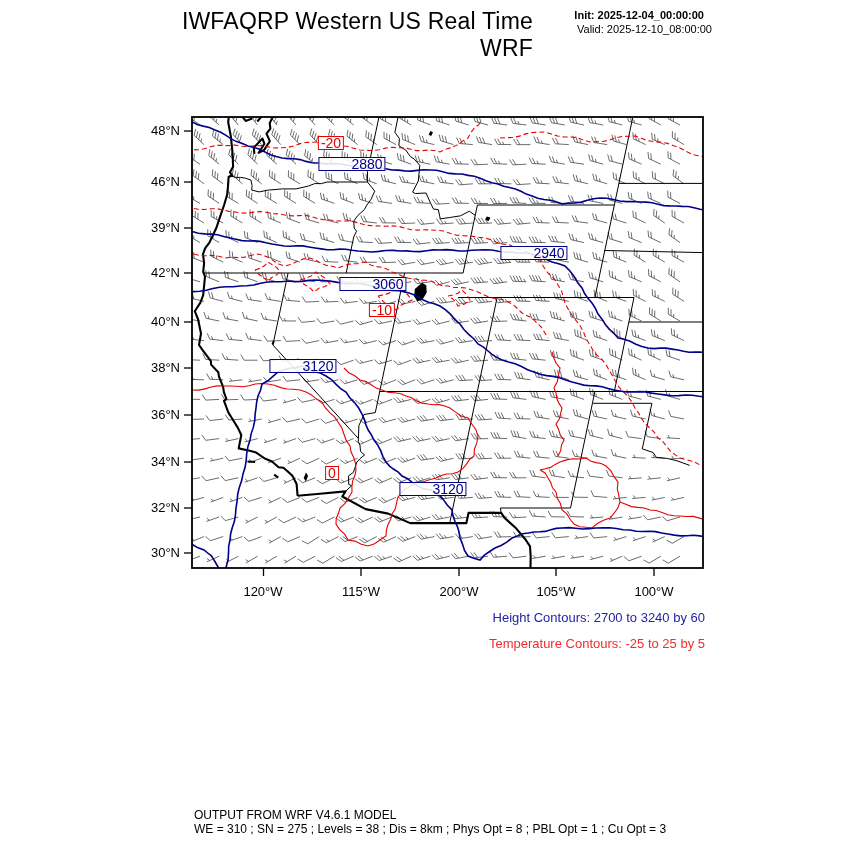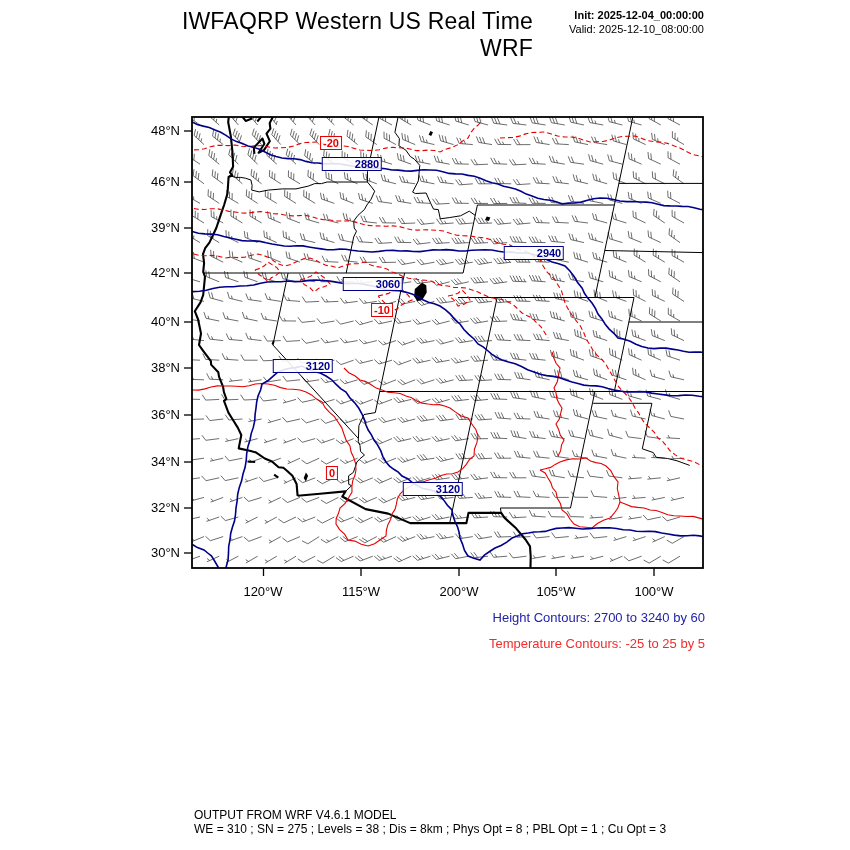--- a/index.html
+++ b/index.html
@@ -1,26 +1,26 @@
 <!DOCTYPE html>
 <html><head>
 <meta charset="utf-8">
 <style>
   html,body{margin:0;padding:0;background:#fff;}
   .page{position:relative;width:850px;height:850px;background:#fff;overflow:hidden;
         font-family:"Liberation Sans","DejaVu Sans",sans-serif;color:#000;}
   .title{position:absolute;left:133px;top:8px;width:400px;text-align:right;
          font-size:23px;font-weight:normal;letter-spacing:0.2px;}
   .init{position:absolute;right:146px;top:9px;font-size:11px;font-weight:bold;text-align:center;}
-  .valid{position:absolute;right:146px;top:23px;font-size:11px;text-align:right;}
+  .valid{position:absolute;right:138px;top:23px;font-size:11px;text-align:right;}
   .legend{position:absolute;left:195px;top:64px;font-size:12px;line-height:14px;white-space:pre;}
   .latlab{position:absolute;left:138px;width:42px;text-align:right;font-size:13px;}
   .lonlab{position:absolute;top:584px;width:70px;text-align:center;font-size:13px;}
-  .clab{position:absolute;transform:translate(-50%,-50%);font-size:11px;line-height:12px;
-        padding:0 2px;background:rgba(255,255,255,0.88);white-space:nowrap;font-weight:bold;}
+  .clab{position:absolute;transform:translate(-50%,-50%);font-size:14px;line-height:12px;
+        padding:0 2px;background:rgba(255,255,255,0.88);white-space:nowrap;}
   .clab.h{color:#00008b;border:1px solid #00008b;padding-left:32px;}
   .clab.t{color:#e60000;border:1px solid #e60000;}
   .cap{position:absolute;right:145px;text-align:right;font-size:13px;}
   .cap.h{top:610px;color:#2222aa;}
   .cap.t{top:636px;color:#f22b2b;}
   .footer{position:absolute;left:194px;font-size:12px;}
   #map-svg{position:absolute;left:0;top:0;}
 </style>
 </head>
 <body>

